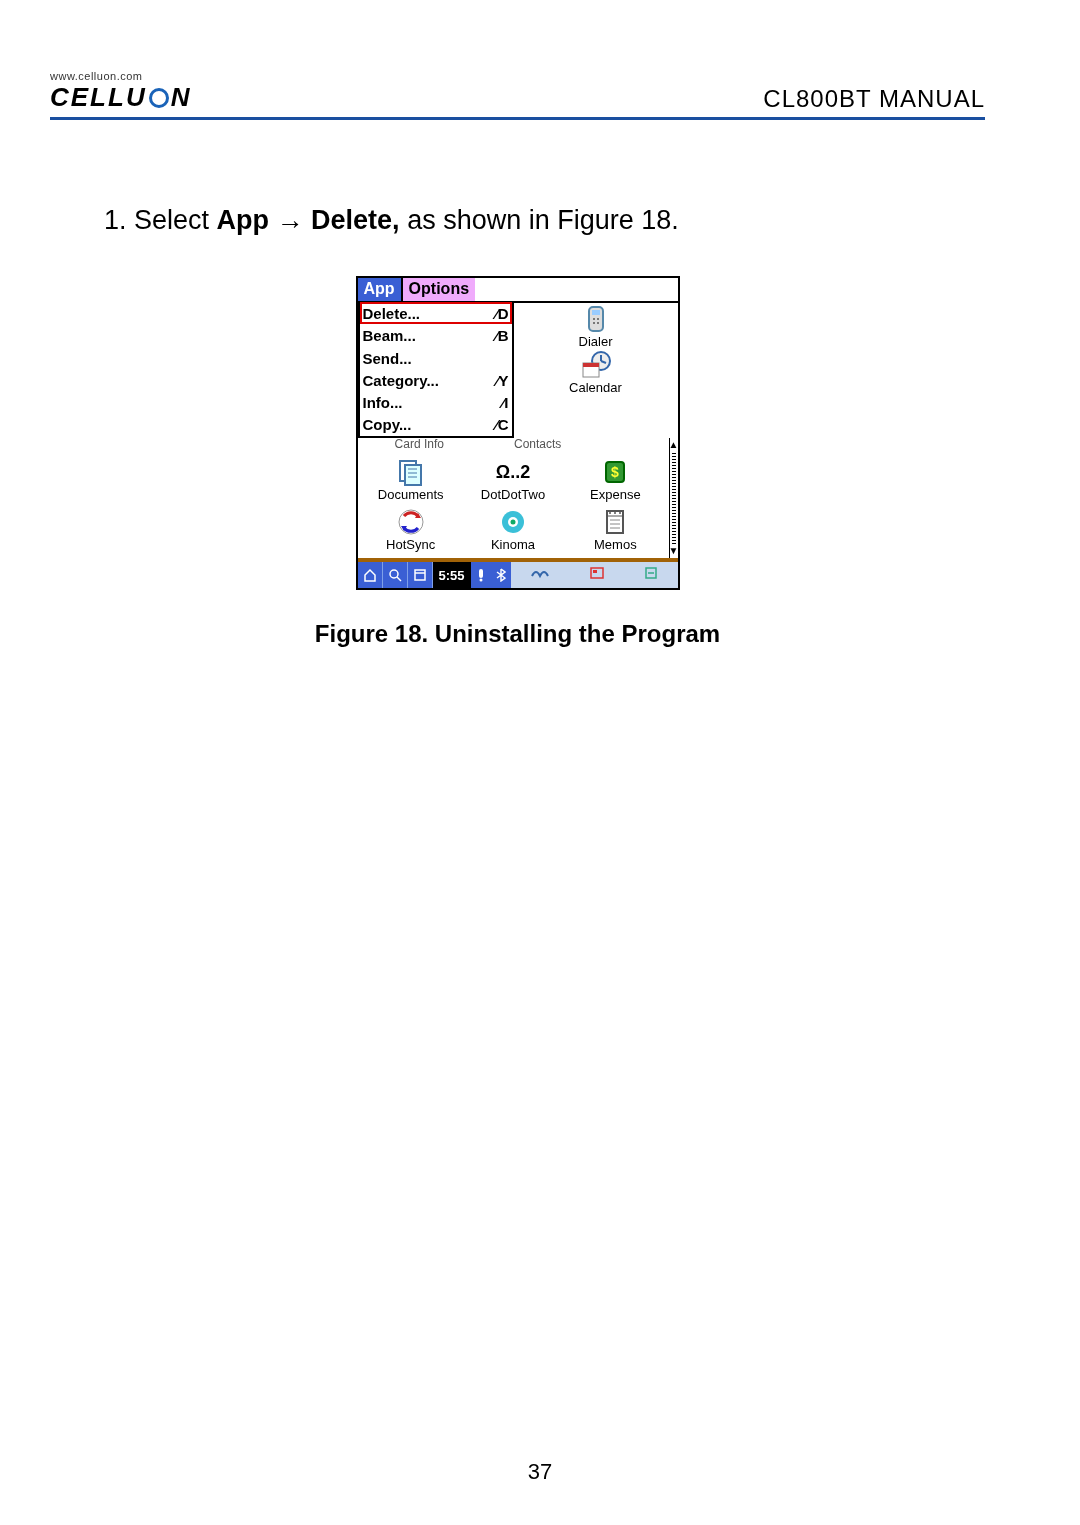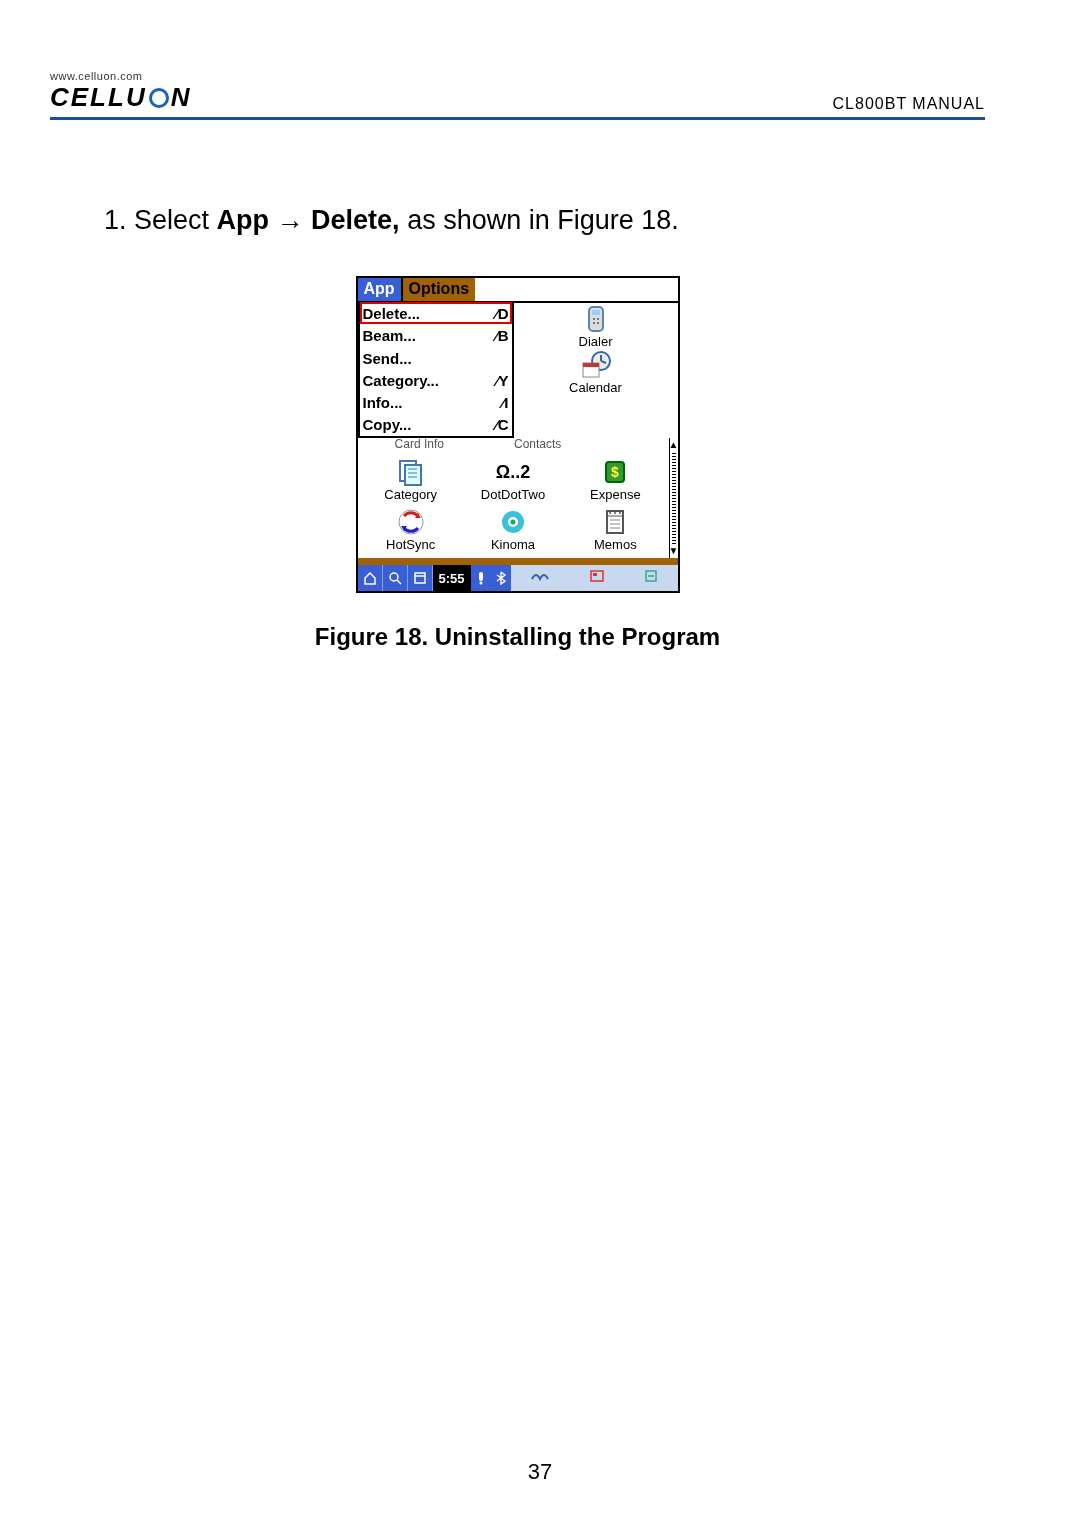--- a/index.html
+++ b/index.html
@@ -45,21 +45,21 @@
   .brand-o {
     display: inline-block;
     width: 20px;
     height: 20px;
     border: 3px solid #1a63b8;
     border-radius: 50%;
     margin: 0 2px;
     box-sizing: border-box;
   }
   .manual-label {
-    font-size: 16px;
+    font-size: 24px;
     letter-spacing: 1px;
   }
   .rule {
     height: 3px;
     background: #1a4fa0;
     margin-bottom: 85px;
   }
   .section-title {
     font-size: 30px;
     font-weight: 700;
@@ -86,21 +86,21 @@
   .menutab {
     padding: 2px 6px 3px 6px;
     font-size: 16px;
     font-weight: 700;
   }
   .menutab.app {
     background: #3a5fd4;
     color: #fff;
     border-right: 2px solid #000;
   }
-  .menutab.opt { background:#a16207; color:#000; }
+  .menutab.opt { background:#f0abfc; color:#000; }
   .menu-body {
     display: flex;
   }
   .dropdown {
     border: 2px solid #000;
     border-top: 0;
     margin: -1px 0 0 0;
     font-size: 15px;
     font-weight: 700;
     width: 152px;
@@ -154,21 +154,21 @@
   }
   .scroll-arrow { font-size:10px; line-height:1; }
   .scroll-track { flex:1; width:4px; background:repeating-linear-gradient(0deg,#000 0 1px,#fff 1px 3px); margin:2px 0; }
   .content-row { display:flex; }
   .content-main { flex:1; }
 
   .taskbar {
     display:flex;
     align-items:stretch;
     height:26px;
-    border-top:7px solid #a16207;
+    border-top:4px solid #a16207;
   }
   .tb-left {
     display:flex;
     background:#3a5fd4;
     align-items:center;
   }
   .tb-left .tb-ico {
     width:24px;
     display:flex;
     justify-content:center;
@@ -307,21 +307,21 @@
           <span>Contacts</span>
           <span></span>
         </div>
         <div class="grid">
           <div class="app-cell">
             <div class="ic"><svg viewBox="0 0 34 32">
                   <rect x="6" y="5" width="16" height="20" fill="#fff" stroke="#47a" stroke-width="2"></rect>
                   <rect x="11" y="9" width="16" height="20" fill="#dff" stroke="#47a" stroke-width="2"></rect>
                   <path d="M14 13 L23 13 M14 17 L23 17 M14 21 L23 21" stroke="#47a" stroke-width="1"></path>
                 </svg></div>
-            <div class="lbl">Category</div>
+            <div class="lbl">Documents</div>
           </div>
           <div class="app-cell">
             <div class="ic"><svg viewBox="0 0 34 32">
                   <text x="17" y="22" font-size="18" font-weight="700" text-anchor="middle" fill="#000">Ω..2</text>
                 </svg></div>
             <div class="lbl">DotDotTwo</div>
           </div>
           <div class="app-cell">
             <div class="ic"><svg viewBox="0 0 34 32">
                   <rect x="8" y="6" width="18" height="20" rx="3" fill="#393" stroke="#060" stroke-width="2"></rect>

